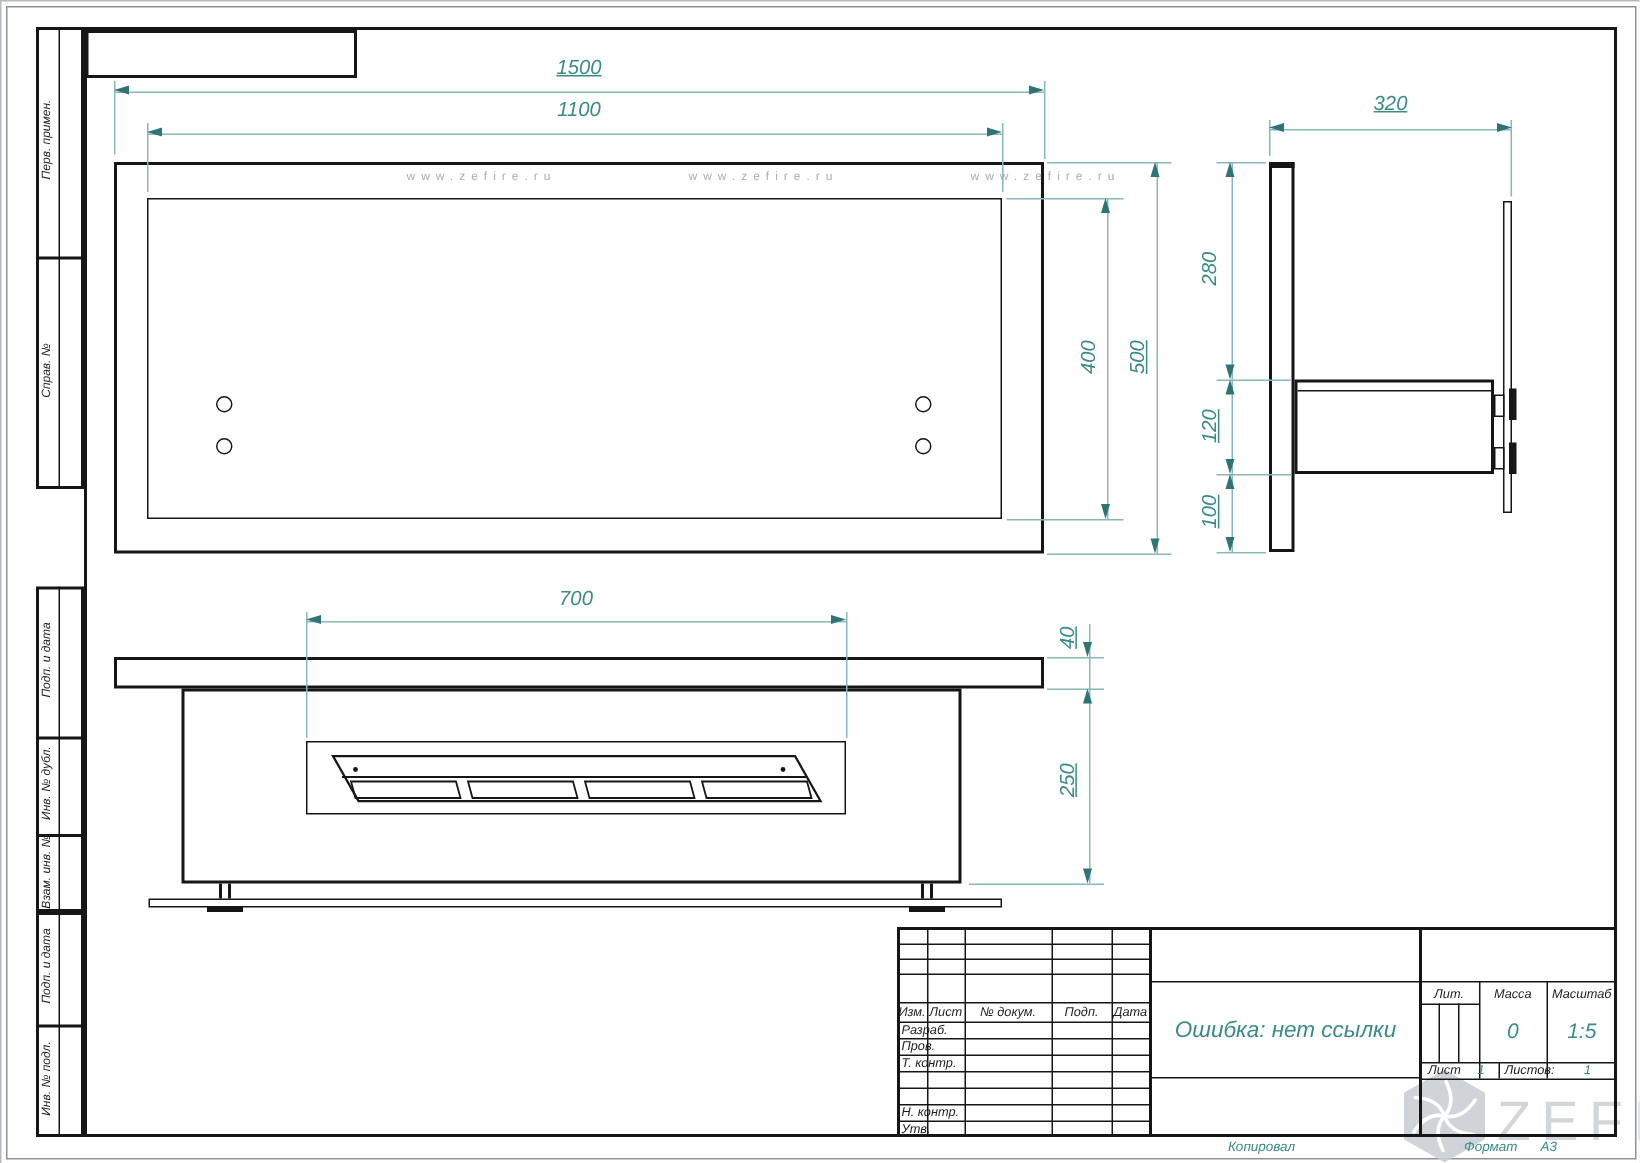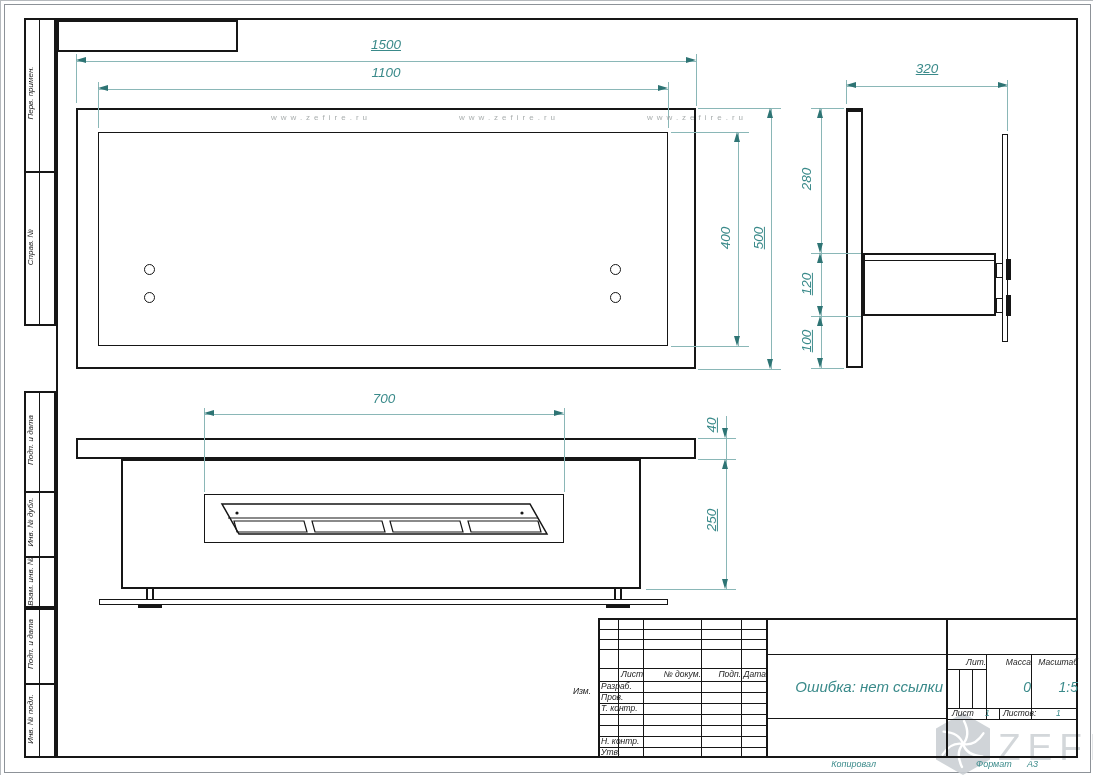--- a/index.html
+++ b/index.html
@@ -18,21 +18,21 @@
   .aR{border-width:3.5px 0 3.5px 10px;border-color:transparent transparent transparent #2e7474;}
   .aU{border-width:0 3.5px 10px 3.5px;border-color:transparent transparent #2e7474 transparent;}
   .aD{border-width:10px 3.5px 0 3.5px;border-color:#2e7474 transparent transparent transparent;}
   
   .t{position:absolute;font-style:italic;color:#1d1d1d;white-space:nowrap;line-height:1.1;}
   .dt{position:absolute;font-style:italic;color:#3a8a8a;font-size:13.5px;text-align:center;white-space:nowrap;line-height:1.05;}
   .u{text-decoration:underline;}
   .rot{transform:rotate(-90deg);}
   .tb{font-size:8.5px;}
   .teal{color:#3a8a8a;}
-  .ctr{text-align:right;}
+  .ctr{text-align:center;}
   .mlab{position:absolute;font-style:italic;font-size:8px;color:#1d1d1d;text-align:center;transform:rotate(-90deg);white-space:nowrap;line-height:1;}
   .wm{position:absolute;top:112px;font-size:8px;letter-spacing:4px;color:#9aa0a0;opacity:.85;white-space:nowrap;}
   .logoTxt{position:absolute;left:997px;top:726px;font-size:37px;letter-spacing:7px;color:#d3d7da;font-style:normal;white-space:nowrap;}
 </style>
 </head>
 <body>
 
 <div class="stage">
   <div class="edge"></div>
 
@@ -215,21 +215,21 @@
     <div class="k" style="left:765px;top:717px;width:182px;height:1px;"></div>
     <div class="k" style="left:945px;top:707px;width:132px;height:1px;"></div>
     <div class="k" style="left:945px;top:718px;width:132px;height:1px;"></div>
     <div class="k" style="left:945px;top:668px;width:40px;height:1px;"></div>
     <div class="k" style="left:958px;top:668px;width:1px;height:39px;"></div>
     <div class="k" style="left:971px;top:668px;width:1px;height:39px;"></div>
     <div class="k" style="left:985px;top:653px;width:1px;height:65px;"></div>
     <div class="k" style="left:1030px;top:653px;width:1px;height:65px;"></div>
     <div class="k" style="left:998px;top:707px;width:1px;height:11px;"></div>
 
-    <div class="t tb ctr" style="left:570px;top:669px;width:20px;margin-top:17px;">Изм.</div>
+    <div class="t tb ctr" style="left:597px;top:669px;width:20px;">Изм.</div>
     <div class="t tb ctr" style="left:617px;top:669px;width:25px;">Лист</div>
     <div class="t tb ctr" style="left:642px;top:669px;width:58px;">№ докум.</div>
     <div class="t tb ctr" style="left:700px;top:669px;width:40px;">Подп.</div>
     <div class="t tb ctr" style="left:740px;top:669px;width:25px;">Дата</div>
 
     <div class="t tb" style="left:600px;top:681px;">Разраб.</div>
     <div class="t tb" style="left:600px;top:692px;">Пров.</div>
     <div class="t tb" style="left:600px;top:703px;">Т. контр.</div>
     <div class="t tb" style="left:600px;top:736px;">Н. контр.</div>
     <div class="t tb" style="left:600px;top:747px;">Утв.</div>

